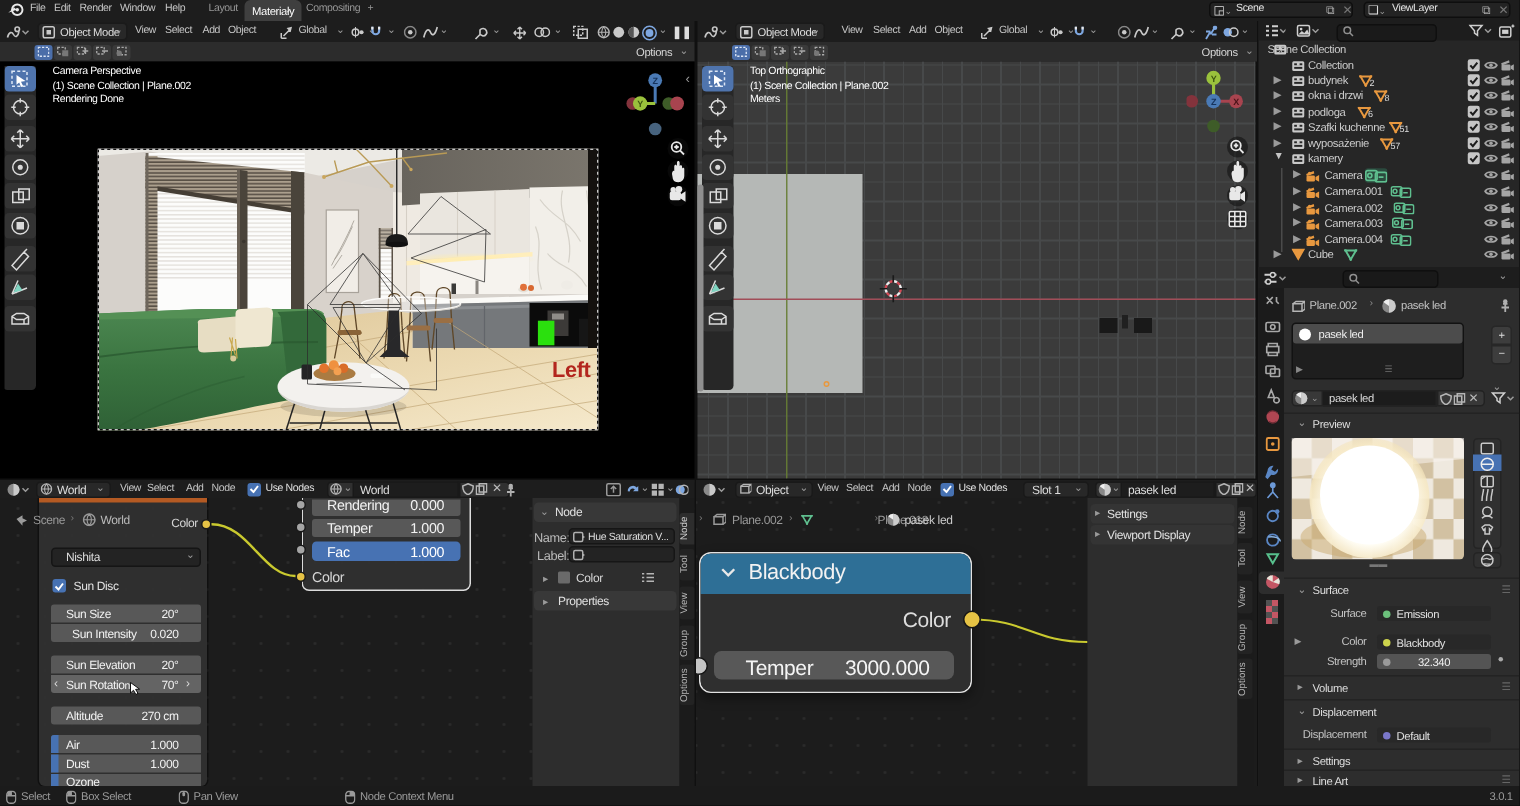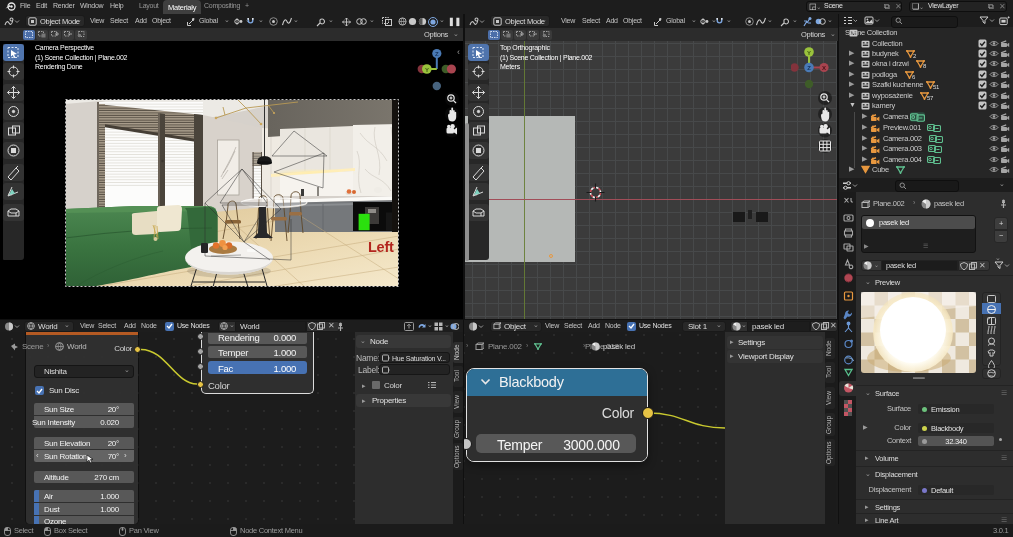--- a/index.html
+++ b/index.html
@@ -729,21 +729,21 @@
     </svg>
     <div class="abs" style="left:44px;top:98px;">Camera</div>
     <svg class="abs" style="left:71px;top:98px" width="15" height="10" viewBox="0 0 14 9">
       <rect x="0" y="0" width="14" height="9" rx="2" fill="#2b4a3e"></rect>
       <use href="#s-gcam"></use>
     </svg>
   <div class="abs" style="left:23px;top:109px;color:#9a9a9a;font-size:7px;">▶</div>
     <svg class="abs" style="left:31px;top:110px" width="10" height="9">
       <use href="#s-camico"></use>
     </svg>
-    <div class="abs" style="left:44px;top:109px;">Preview.001</div>
+    <div class="abs" style="left:44px;top:109px;">Camera.001</div>
     <svg class="abs" style="left:88px;top:109px" width="14" height="9">
       <use href="#s-gcam"></use>
     </svg>
   <div class="abs" style="left:23px;top:120px;color:#9a9a9a;font-size:7px;">▶</div>
     <svg class="abs" style="left:31px;top:121px" width="10" height="9">
       <use href="#s-camico"></use>
     </svg>
     <div class="abs" style="left:44px;top:120px;">Camera.002</div>
     <svg class="abs" style="left:90px;top:120px" width="14" height="9">
       <use href="#s-gcam"></use>
@@ -1033,21 +1033,21 @@
   <div class="abs" style="left:162px;top:211px;color:#666;font-size:7px;">☰</div>
   <div class="abs" style="left:37px;top:226px;width:35px;text-align:right;">Surface</div>
   <div class="abs" style="left:79px;top:226px;width:76px;height:10px;background:#282828;border-radius:2px;"></div>
   <div class="abs" style="left:83px;top:228.5px;width:5px;height:5px;background:#6cc17c;border-radius:50%;"></div>
   <div class="abs" style="left:92px;top:226.5px;color:#e0e0e0;">Emission</div>
   <div class="abs" style="left:24px;top:245px;color:#9a9a9a;font-size:6px;">▶</div>
   <div class="abs" style="left:37px;top:245px;width:35px;text-align:right;">Color</div>
   <div class="abs" style="left:79px;top:245px;width:76px;height:10px;background:#282828;border-radius:2px;"></div>
   <div class="abs" style="left:83px;top:247.5px;width:5px;height:5px;background:#cdd34c;border-radius:50%;"></div>
   <div class="abs" style="left:92px;top:245.5px;color:#e0e0e0;">Blackbody</div>
-  <div class="abs" style="left:27px;top:258px;width:45px;text-align:right;">Context</div>
+  <div class="abs" style="left:27px;top:258px;width:45px;text-align:right;">Strength</div>
   <div class="abs" style="left:79px;top:258px;width:76px;height:10px;background:#545454;border-radius:2px;"></div>
   <div class="abs" style="left:83px;top:260.5px;width:5px;height:5px;background:#9a9a9a;border-radius:50%;"></div>
   <div class="abs" style="left:79px;top:258.5px;width:76px;text-align:center;color:#f0f0f0;">32.340</div>
   <div class="abs" style="left:160px;top:260px;width:3px;height:3px;background:#aaa;border-radius:50%;"></div>
 
   <div class="abs" style="left:17px;top:272px;width:157px;height:1px;background:#232323;"></div>
   <div class="abs" style="left:26px;top:276px;color:#9a9a9a;font-size:7px;">▸</div>
   <div class="abs" style="left:36px;top:276px;color:#dedede;">Volume</div>
   <div class="abs" style="left:162px;top:276px;color:#666;font-size:7px;">☰</div>
 
@@ -1080,21 +1080,21 @@
   <div class="abs" style="left:124px;top:46px;color:#999;font-size:7px;">⌄</div>
   <div class="abs" style="left:35px;top:66px;width:9px;height:9px;background:#4772b3;border-radius:2px;"></div>
   <svg class="abs" style="left:36px;top:67.5px;" width="7" height="6" viewBox="0 0 7 6">
       <path d="M1,3 l2,2 3,-4" stroke="#fff" stroke-width="1.3" fill="none"></path>
     </svg>
   <div class="abs" style="left:49px;top:66px;color:#e2e2e2;">Sun Disc</div>
   <div class="abs" style="left:34px;top:83px;width:100px;height:12px;background:#585858;border-radius:2px 2px 0 0;"></div>
   <div class="abs" style="left:44px;top:84.5px;color:#f2f2f2;">Sun Size</div>
     <div class="abs" style="left:68px;top:84.5px;width:51px;text-align:right;color:#f2f2f2;">20°</div>
   <div class="abs" style="left:34px;top:96px;width:100px;height:12px;background:#585858;border-radius:0 0 2px 2px;"></div>
-  <div class="abs" style="left:32px;top:97.5px;color:#f2f2f2;">Sun Intensity</div>
+  <div class="abs" style="left:48px;top:97.5px;color:#f2f2f2;">Sun Intensity</div>
     <div class="abs" style="left:79px;top:97.5px;width:40px;text-align:right;color:#f2f2f2;">0.020</div>
   <div class="abs" style="left:34px;top:117px;width:100px;height:12px;background:#585858;border-radius:2px 2px 0 0;"></div>
   <div class="abs" style="left:44px;top:118.5px;color:#f2f2f2;">Sun Elevation</div>
     <div class="abs" style="left:83px;top:118.5px;width:36px;text-align:right;color:#f2f2f2;">20°</div>
   <div class="abs" style="left:34px;top:130px;width:100px;height:12px;background:#646464;border-radius:0 0 2px 2px;"></div>
   <div class="abs" style="left:36px;top:130.5px;color:#ddd;font-size:8px;">‹</div>
   <div class="abs" style="left:44px;top:131.5px;color:#f2f2f2;">Sun Rotatio<span style="font-size:7px;">n</span></div>
     <div class="abs" style="left:87px;top:131.5px;width:32px;text-align:right;color:#f2f2f2;">70°</div>
   <div class="abs" style="left:124px;top:130.5px;color:#ddd;font-size:8px;">›</div>
   <svg class="abs" style="left:86px;top:134px" width="8" height="10" viewBox="0 0 8 10">

